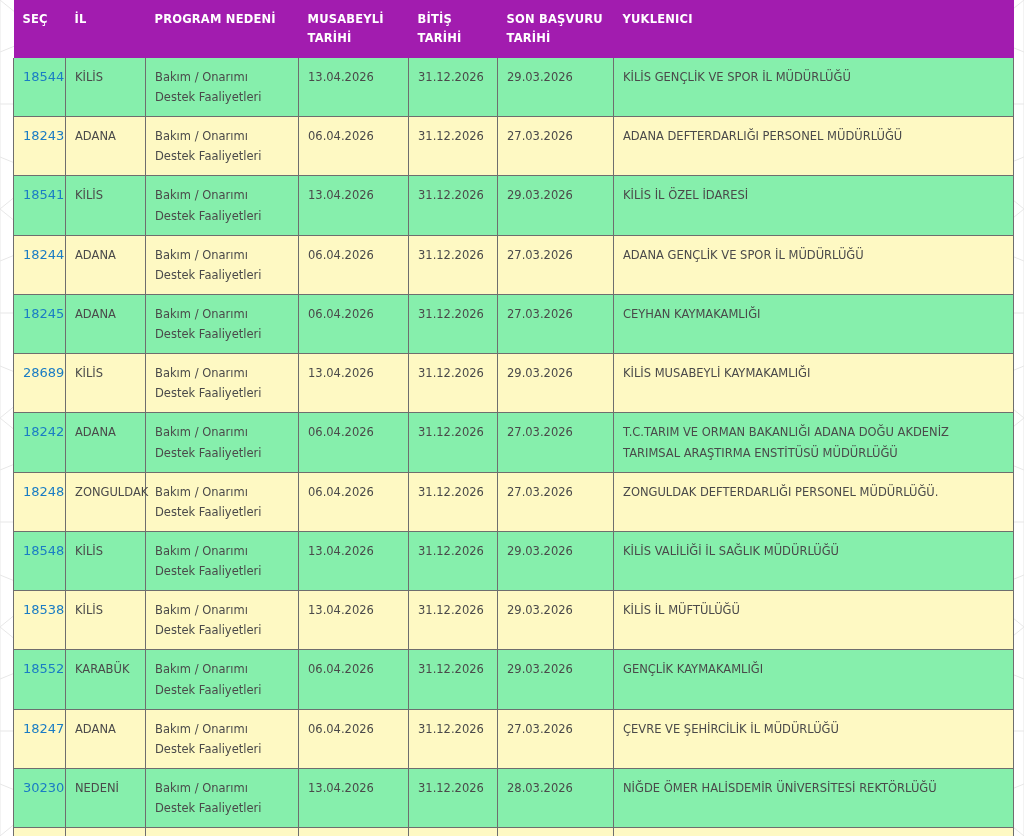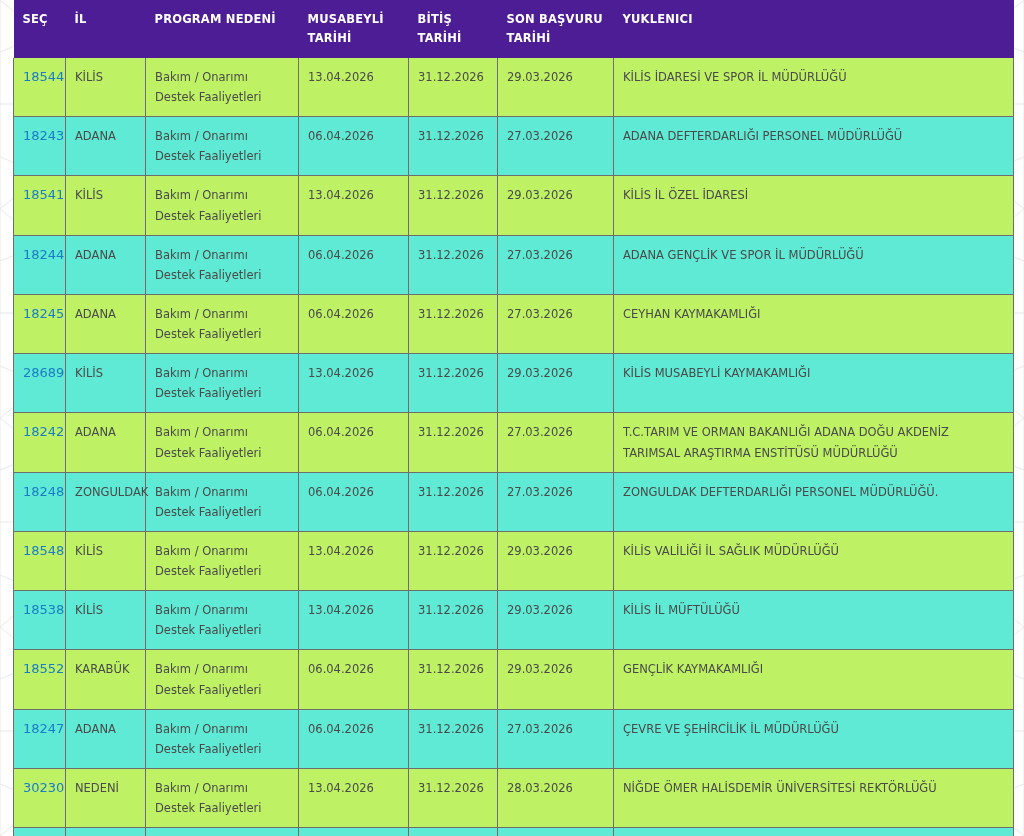--- a/index.html
+++ b/index.html
@@ -39,21 +39,21 @@
 
   table.grid {
     border-collapse: collapse;
     table-layout: fixed;
     width: 1000px;
     font-size: 11.5px;
     color: #444444;
   }
 
   table.grid thead th {
-    background: #4c1d95;
+    background: #a21caf;
     color: #ffffff;
     font-weight: bold;
     font-size: 11.5px;
     letter-spacing: 0.2px;
     text-align: left;
     vertical-align: top;
     padding: 10px 8px 10px 9px;
     height: 32px;
     border: none;
     line-height: 1.65;
@@ -67,22 +67,22 @@
     vertical-align: top;
     line-height: 1.75;
     height: 34px;
     color: #4a4a4a;
     background-clip: padding-box;
   }
   table.grid tbody td:first-child {
     border-left: 1px solid #6e6e6e;
   }
 
-  table.grid tbody tr.odd td { background-color: #bef264; }
-  table.grid tbody tr.even td { background-color: #5eead4; }
+  table.grid tbody tr.odd td { background-color: #86efac; }
+  table.grid tbody tr.even td { background-color: #fef9c3; }
 
   .sec-link {
     color: #1a7cc4;
     font-size: 13px;
     text-decoration: none;
     cursor: pointer;
     line-height: 1.4;
   }
 
   .col-sec      { width: 52px; }
@@ -157,21 +157,21 @@
             <td>
               <span class="cell-text">13.04.2026</span>
             </td>
             <td>
               <span class="cell-text">31.12.2026</span>
             </td>
             <td>
               <span class="cell-text">29.03.2026</span>
             </td>
             <td>
-              <span class="cell-text">KİLİS İDARESİ VE SPOR İL MÜDÜRLÜĞÜ</span>
+              <span class="cell-text">KİLİS GENÇLİK VE SPOR İL MÜDÜRLÜĞÜ</span>
             </td>
           </tr>
           <tr class="even">
             <td><a class="sec-link">18243</a></td>
             <td>
               <span class="cell-text">ADANA</span>
             </td>
             <td>
               <span class="cell-text">Bakım / Onarımı Destek Faaliyetleri</span>
             </td>

